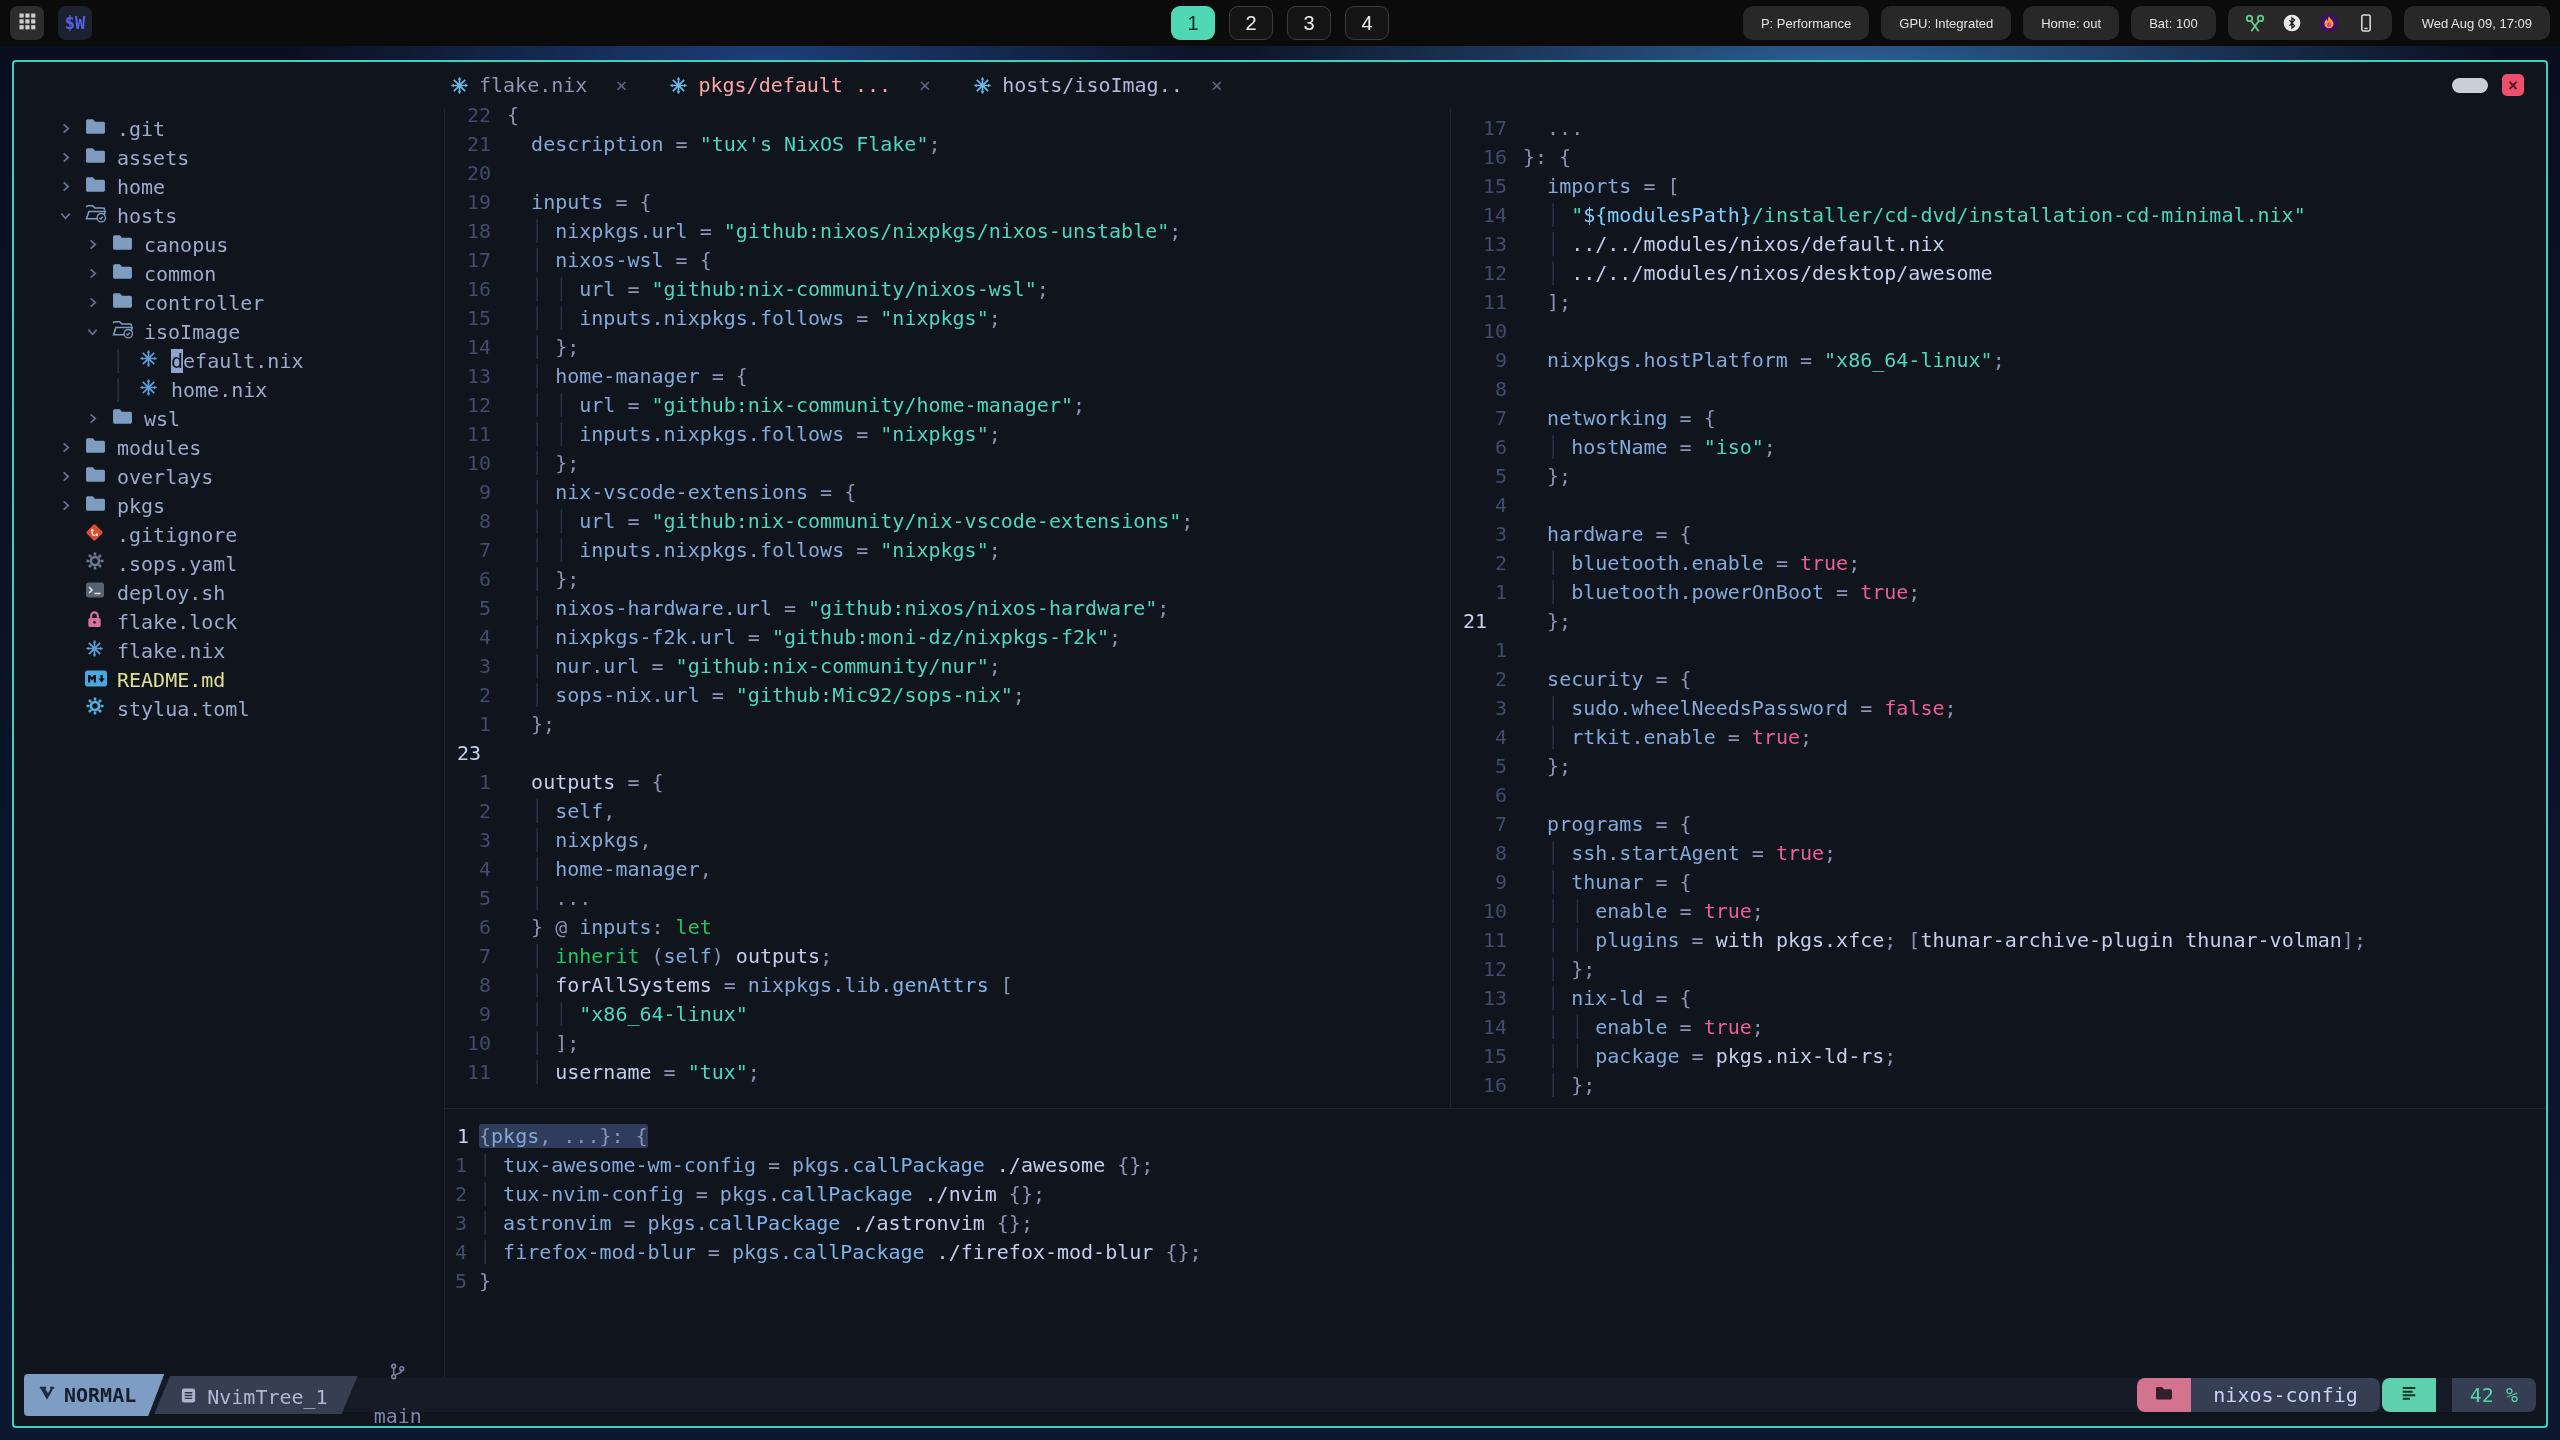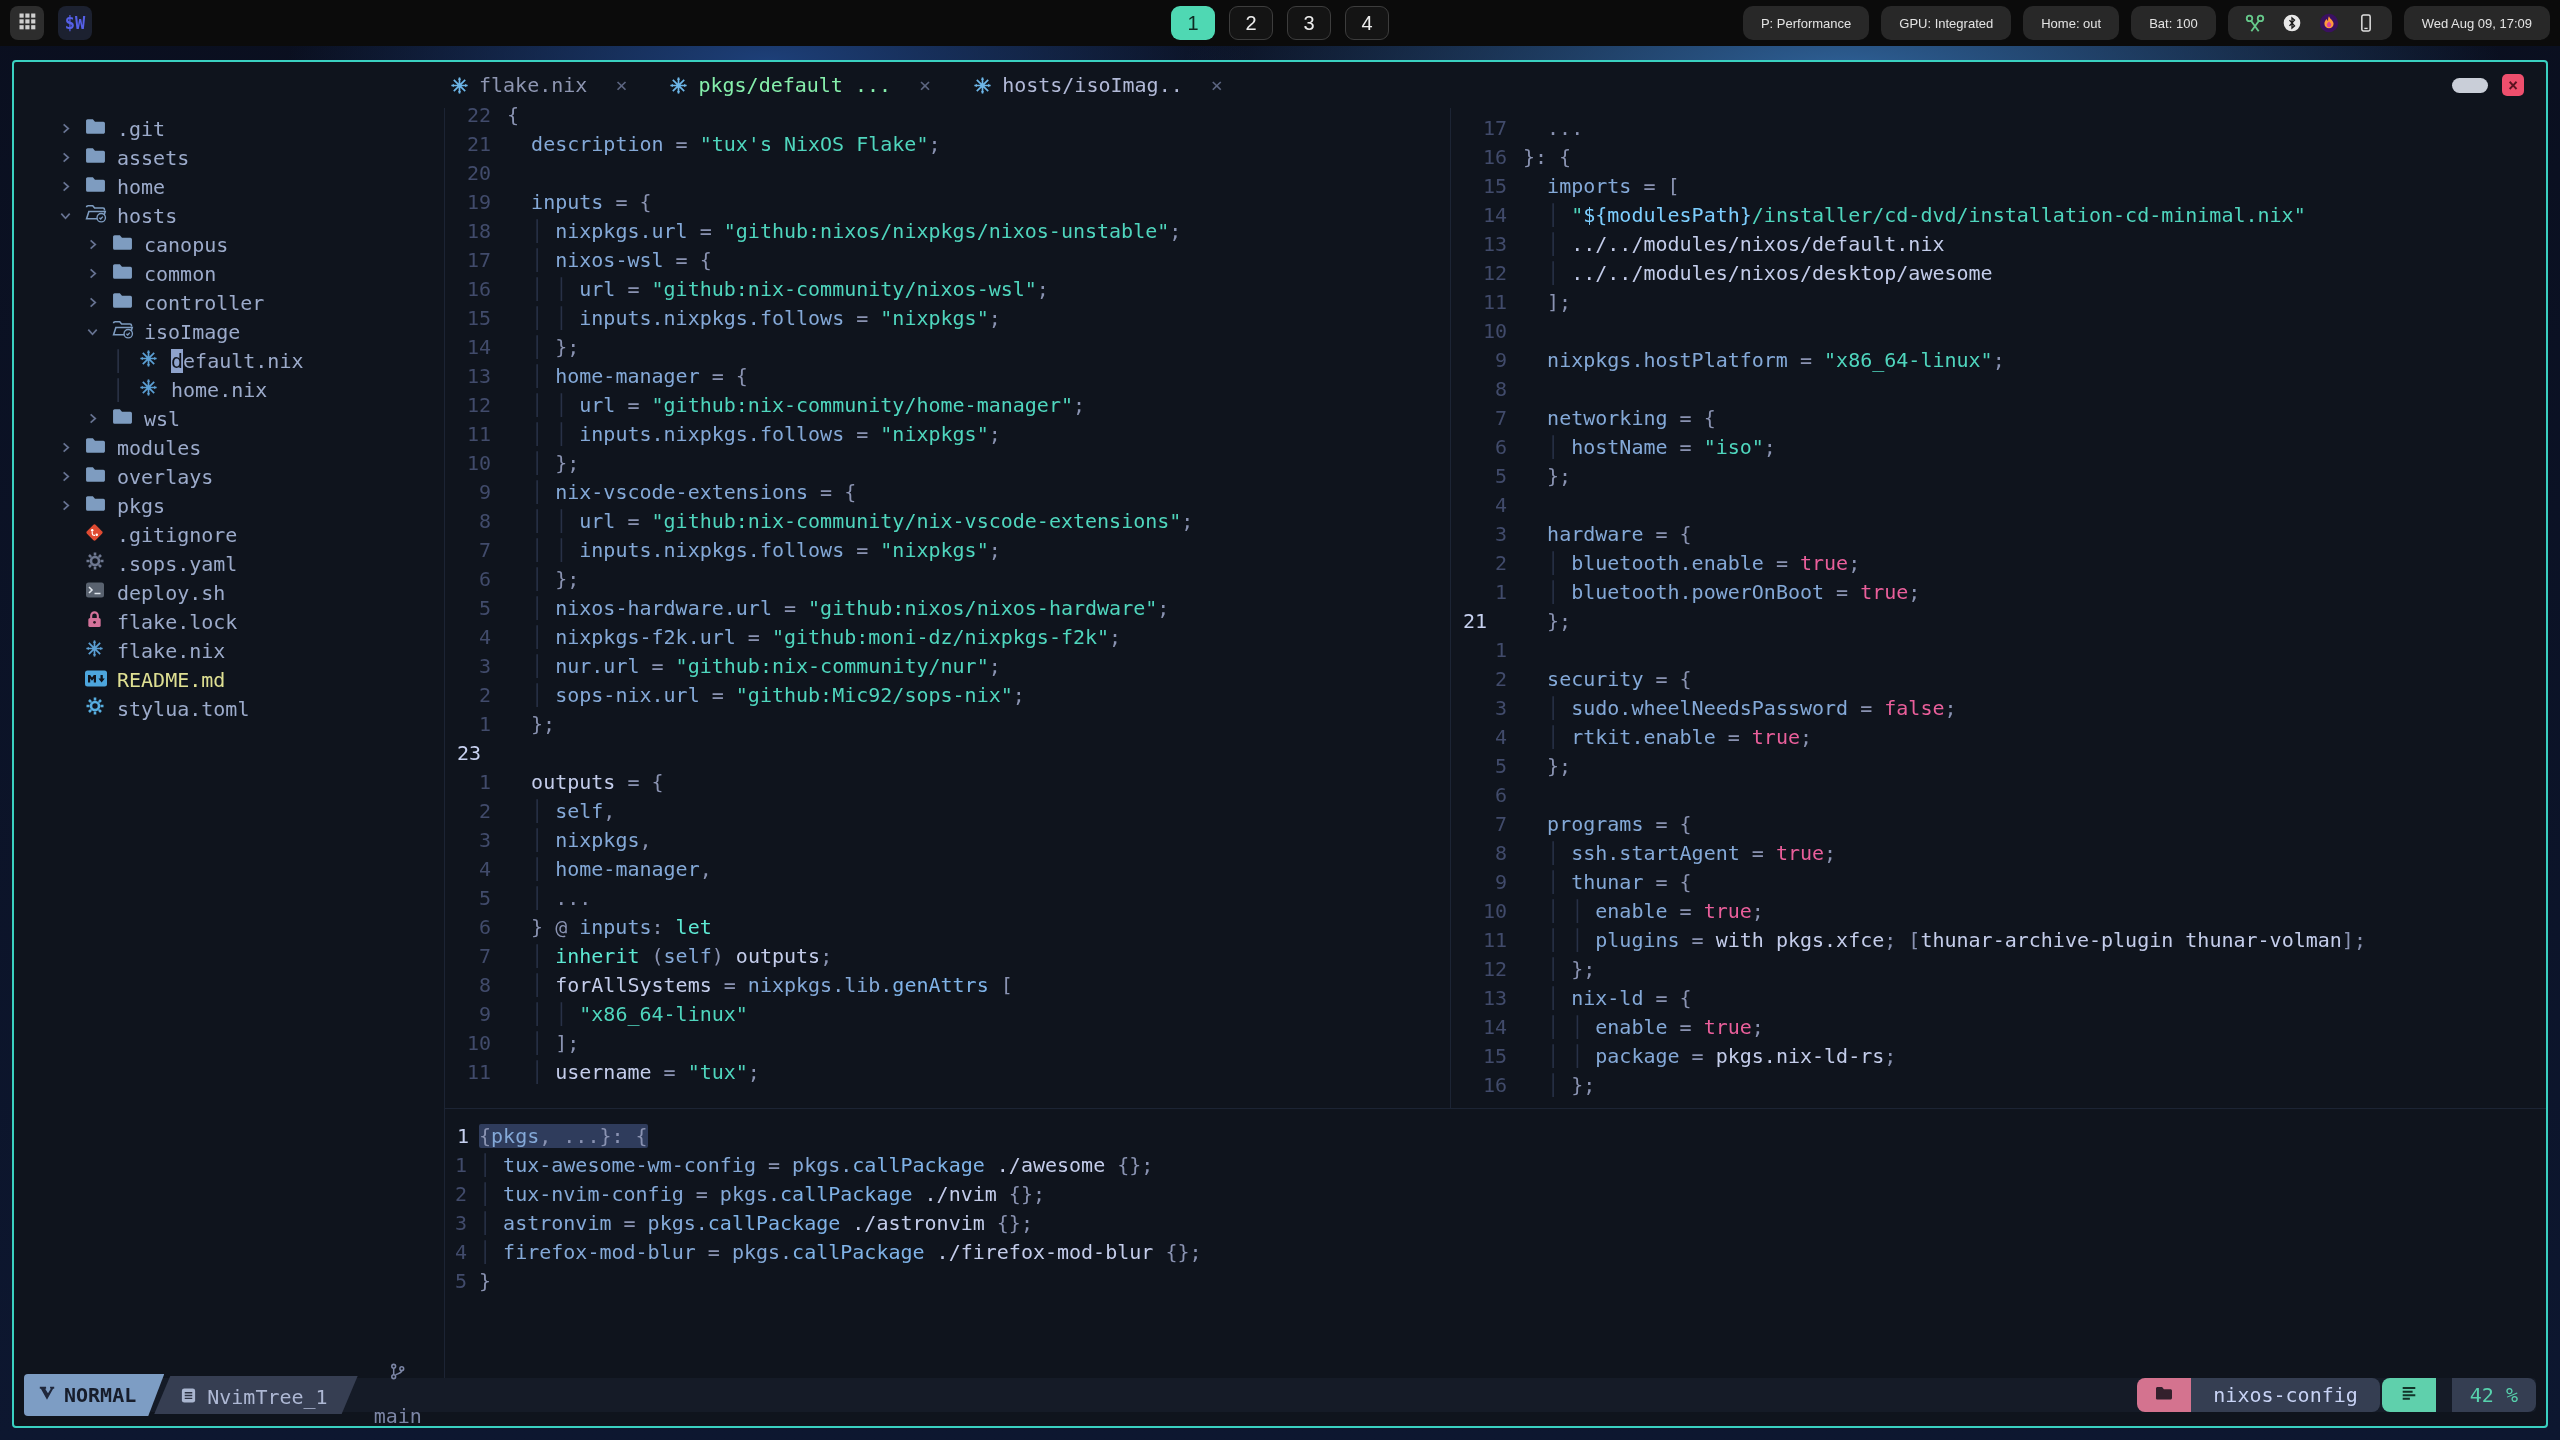--- a/index.html
+++ b/index.html
@@ -21,21 +21,21 @@
   .tb-right{position:absolute;right:10px;top:6px;display:flex;gap:12px;align-items:center;}
   .pill{height:34px;border-radius:10px;background:#282828;color:#e3e3e3;font-size:13px;
         display:flex;align-items:center;padding:0 18px;white-space:nowrap;}
   .pill.icons{gap:16px;padding:0 16px;}
   
   .window{position:absolute;left:12px;top:60px;width:2536px;height:1368px;background:#0f141d;
     border:2px solid #3ad1c1;border-radius:4px;box-sizing:border-box;overflow:hidden;}
   .tabline{position:absolute;left:0;top:0;right:0;height:46px;display:flex;align-items:center;padding-left:436px;box-sizing:border-box;}
   .tab{display:flex;align-items:center;margin-right:42px;font-size:20px;gap:10px;}
   .tab .x{color:#5c6580;margin-left:18px;font-size:20px;}
-  .tab-t0{color:#8e96b2}.tab-t1{color:#86efac}.tab-t2{color:#b2bad8}
+  .tab-t0{color:#8e96b2}.tab-t1{color:#fca5a5}.tab-t2{color:#b2bad8}
   .win-controls{position:absolute;right:22px;top:12px;display:flex;gap:14px;align-items:center;}
   .wc-toggle{width:36px;height:15px;border-radius:8px;background:#c9ced8;}
   .wc-close{width:22px;height:22px;border-radius:5px;background:#ee4f6d;color:#5a1220;font-size:17px;font-weight:bold;
             display:flex;align-items:center;justify-content:center;}
   
   .tree{position:absolute;left:0;top:46px;width:430px;bottom:48px;padding-top:6px;overflow:hidden;}
   .trow{height:29px;display:flex;align-items:center;padding-left:44px;font-size:20px;color:#9cabcb;white-space:pre;}
   .tind{display:inline-block;width:27px;flex:none;}
   .tchev{display:inline-block;width:27px;flex:none;color:#2b3347;}
   .ticon{display:inline-block;width:30px;flex:none;}
@@ -49,21 +49,21 @@
   .vsep,.hsep{position:absolute;background:#1c2434;}
   .vsep{width:1px;}
   .hsep{height:1px;}
   .cl{height:29px;line-height:29px;font-size:20px;white-space:pre;}
   .lnum{display:inline-block;text-align:right;color:#414b6b;}
   .lnum.cur{text-align:left;text-indent:12px;color:#c7d1f0;}
   .split-main .lnum{width:46px;margin-right:16px;}
   .split-right .lnum{width:56px;margin-right:16px;}
   .split-bottom .lnum{width:22px;margin-right:12px;}
   .tk-v{color:#84a9d8}.tk-s{color:#4fd6be}.tk-p{color:#8a93b2}.tk-w{color:#c4cdeb}
-  .tk-b{color:#ea5f9b}.tk-k{color:#5eead4}.tk-fn{color:#7fb3e8}.tk-i{color:#7dcfff}.tk-g{color:#283147}
+  .tk-b{color:#ea5f9b}.tk-k{color:#22c55e}.tk-fn{color:#7fb3e8}.tk-i{color:#7dcfff}.tk-g{color:#283147}
   .linehl{background:#2f3c5c;border-radius:2px;}
   
   .statusline{position:absolute;left:10px;right:10px;bottom:14px;height:34px;background:#151b27;border-radius:4px;
     display:flex;align-items:center;justify-content:space-between;font-size:20px;}
   .sl-left{display:flex;align-items:center;height:34px;}
   .sl-mode{height:42px;background:#7d9dc4;color:#171d2b;font-weight:bold;display:flex;align-items:center;gap:8px;
     padding:0 28px 0 14px;clip-path:polygon(0 0,100% 0,calc(100% - 16px) 100%,0 100%);border-radius:4px 0 0 4px;}
   .sl-file{height:34px;background:#363e52;color:#aeb8d4;display:flex;align-items:center;gap:10px;
     padding:4px 30px 0 26px;margin-left:-10px;clip-path:polygon(16px 0,100% 0,calc(100% - 16px) 100%,0 100%);}
   .sl-branch{display:flex;align-items:center;gap:18px;color:#7c86a6;margin-left:16px;flex-direction:column;}

